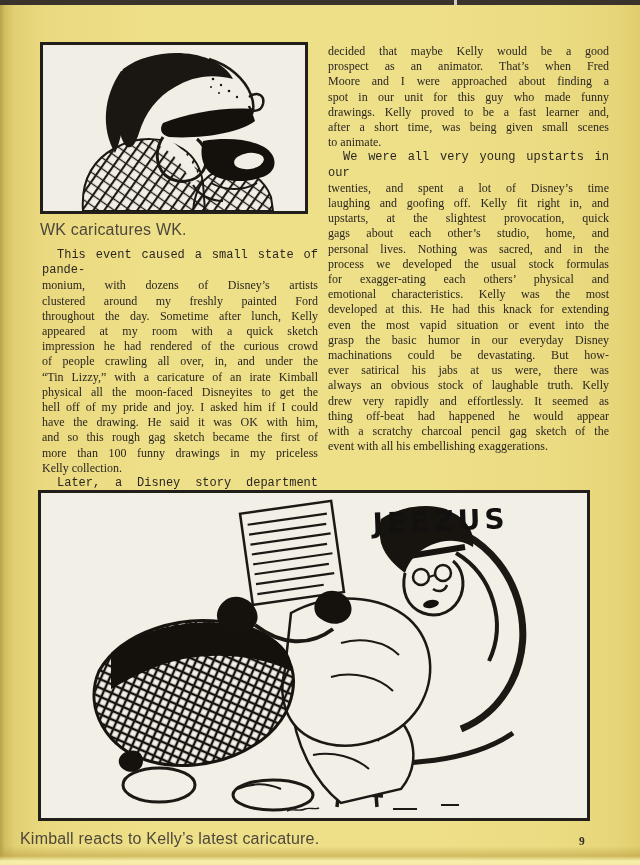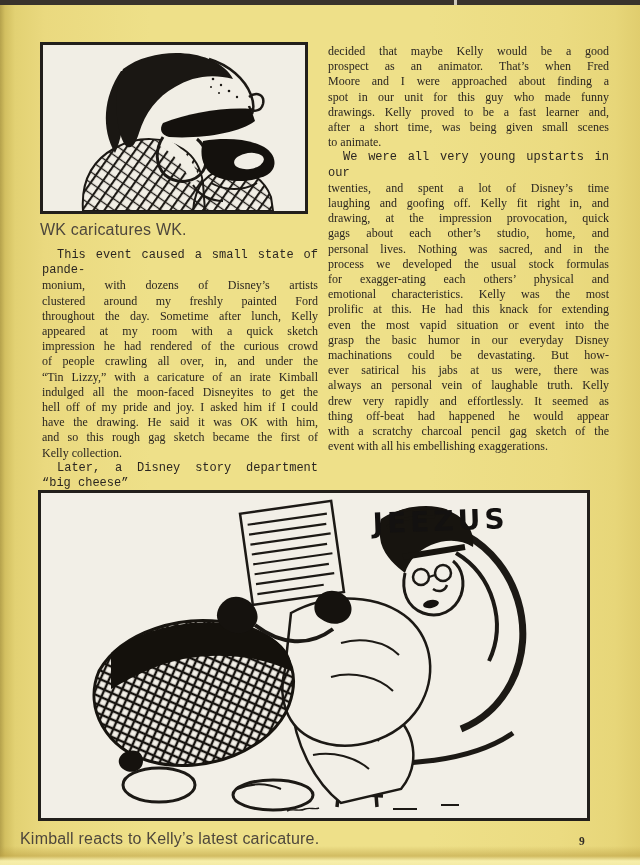--- a/index.html
+++ b/index.html
@@ -73,56 +73,57 @@
   <div class="textcol col-left">
       <div class="para indent">
         <div class="tline">This event caused a small state of pande-</div>
         <div class="tline">monium, with dozens of Disney’s artists</div>
         <div class="tline">clustered around my freshly painted Ford</div>
         <div class="tline">throughout the day. Sometime after lunch, Kelly</div>
         <div class="tline">appeared at my room with a quick sketch</div>
         <div class="tline">impression he had rendered of the curious crowd</div>
         <div class="tline">of people crawling all over, in, and under the</div>
         <div class="tline">“Tin Lizzy,” with a caricature of an irate Kimball</div>
-        <div class="tline">indulged all the moon-faced Disneyites to get the</div>
+        <div class="tline">physical all the moon-faced Disneyites to get the</div>
         <div class="tline">hell off of my pride and joy. I asked him if I could</div>
         <div class="tline">have the drawing. He said it was OK with him,</div>
         <div class="tline">and so this rough gag sketch became the first of</div>
+        <div class="tline">more than 100 funny drawings in my priceless</div>
         <div class="tline last">Kelly collection.</div>
       </div>
       <div class="para indent">
         <div class="tline last">Later, a Disney story department “big cheese”</div>
       </div>
     </div>
   <div class="textcol col-right">
       <div class="para">
         <div class="tline">decided that maybe Kelly would be a good</div>
         <div class="tline">prospect as an animator. That’s when Fred</div>
         <div class="tline">Moore and I were approached about finding a</div>
         <div class="tline">spot in our unit for this guy who made funny</div>
         <div class="tline">drawings. Kelly proved to be a fast learner and,</div>
         <div class="tline">after a short time, was being given small scenes</div>
         <div class="tline last">to animate.</div>
       </div>
       <div class="para indent">
         <div class="tline">We were all very young upstarts in our</div>
         <div class="tline">twenties, and spent a lot of Disney’s time</div>
         <div class="tline">laughing and goofing off. Kelly fit right in, and</div>
-        <div class="tline">drawing, at the impression provocation, quick</div>
+        <div class="tline">upstarts, at the slightest provocation, quick</div>
         <div class="tline">gags about each other’s studio, home, and</div>
         <div class="tline">personal lives. Nothing was sacred, and in the</div>
         <div class="tline">process we developed the usual stock formulas</div>
         <div class="tline">for exagger-ating each others’ physical and</div>
         <div class="tline">emotional characteristics. Kelly was the most</div>
-        <div class="tline">prolific at this. He had this knack for extending</div>
+        <div class="tline">developed at this. He had this knack for extending</div>
         <div class="tline">even the most vapid situation or event into the</div>
         <div class="tline">grasp the basic humor in our everyday Disney</div>
         <div class="tline">machinations could be devastating. But how-</div>
         <div class="tline">ever satirical his jabs at us were, there was</div>
-        <div class="tline">always an personal vein of laughable truth. Kelly</div>
+        <div class="tline">always an obvious stock of laughable truth. Kelly</div>
         <div class="tline">drew very rapidly and effortlessly. It seemed as</div>
         <div class="tline">thing off-beat had happened he would appear</div>
         <div class="tline">with a scratchy charcoal pencil gag sketch of the</div>
         <div class="tline last">event with all his embellishing exaggerations.</div>
       </div>
     </div>
 
   <div class="figure bottom-figure">
     <svg viewBox="0 0 546 325">
       <defs>

